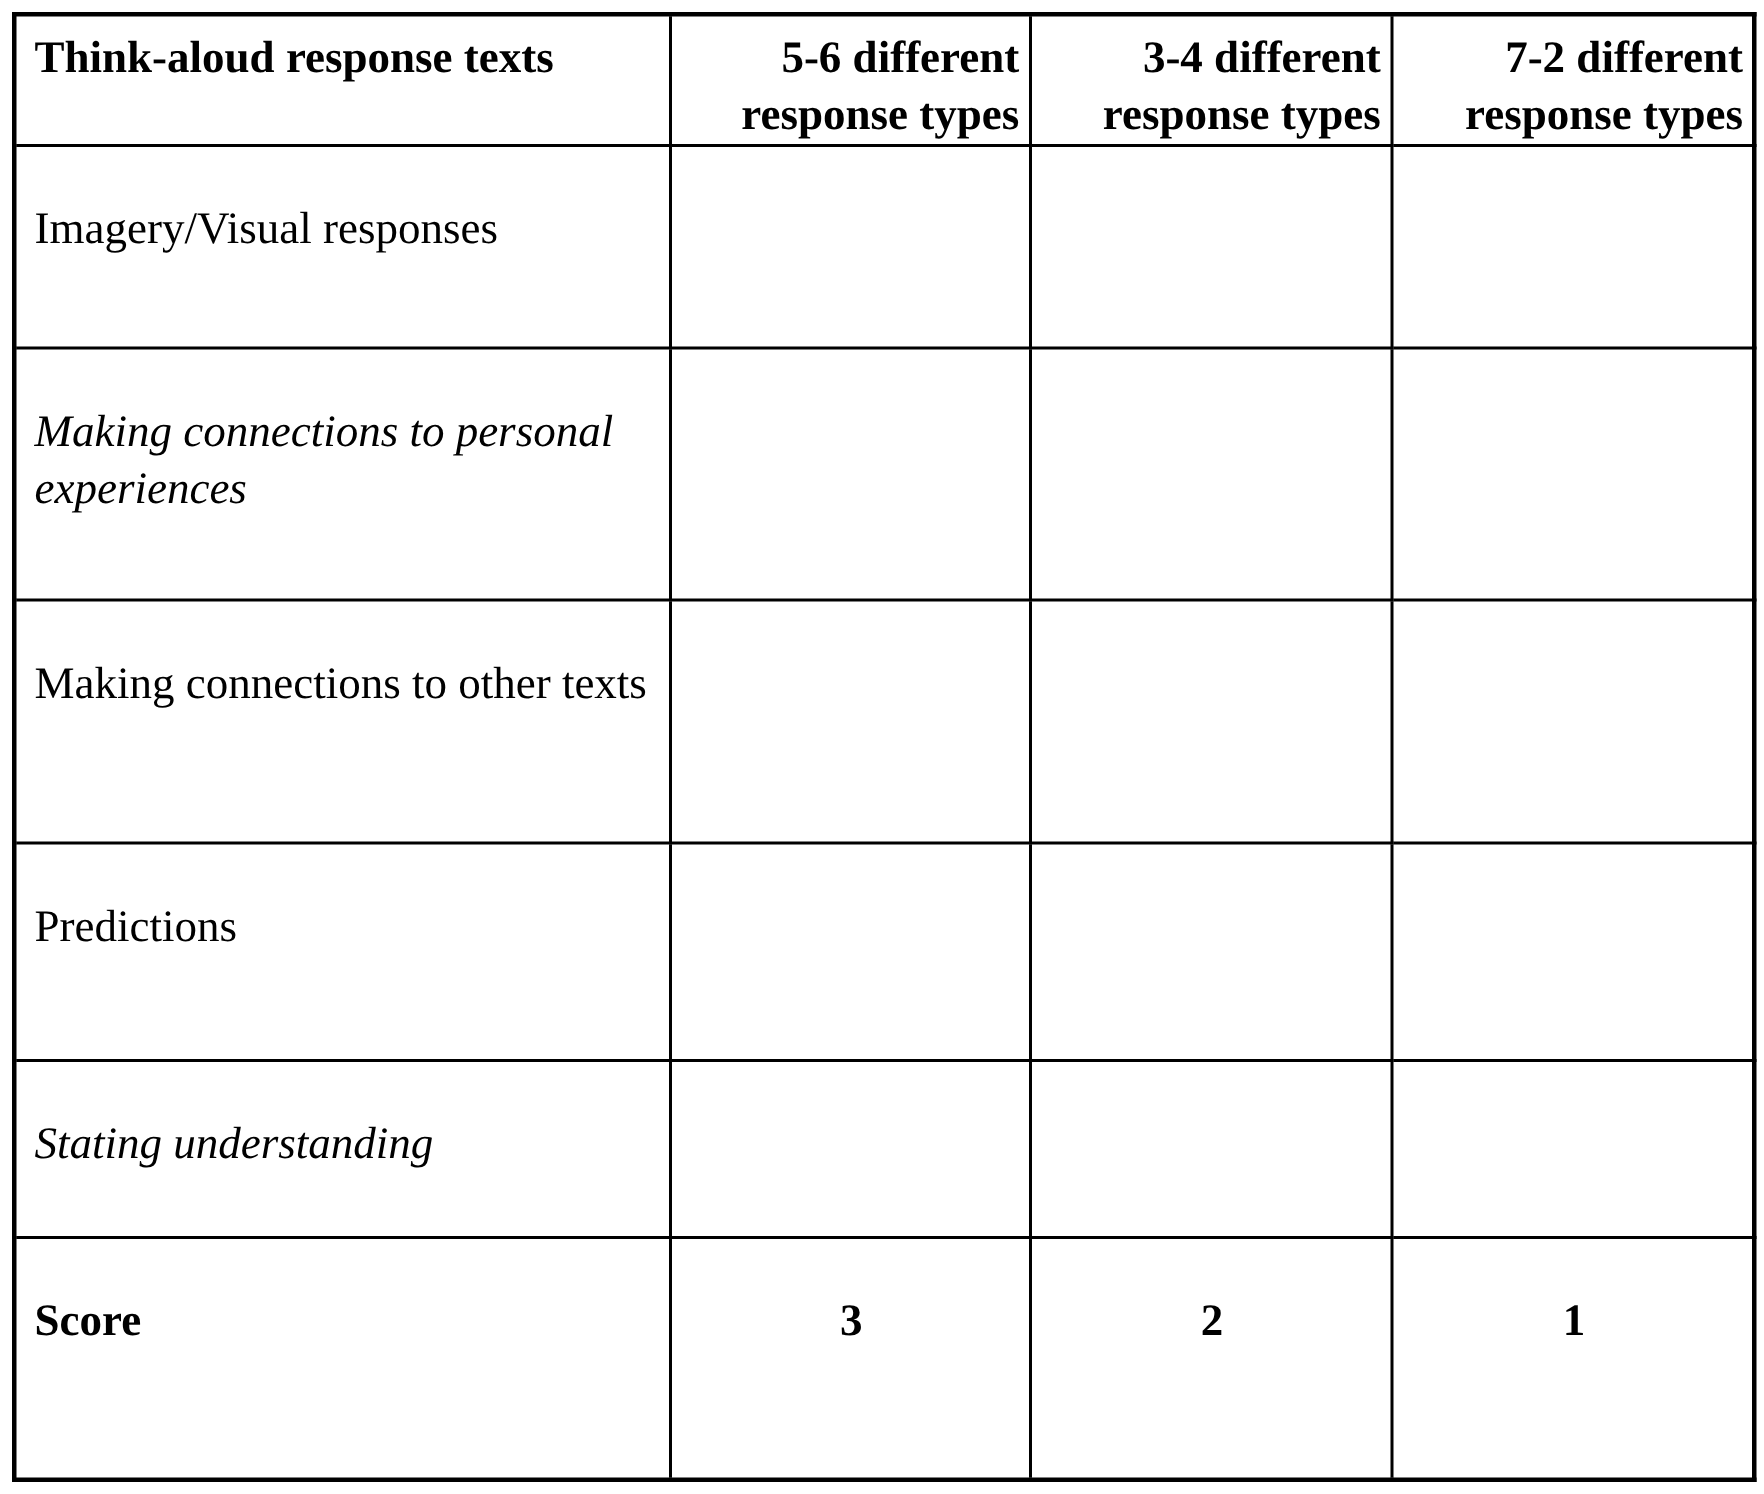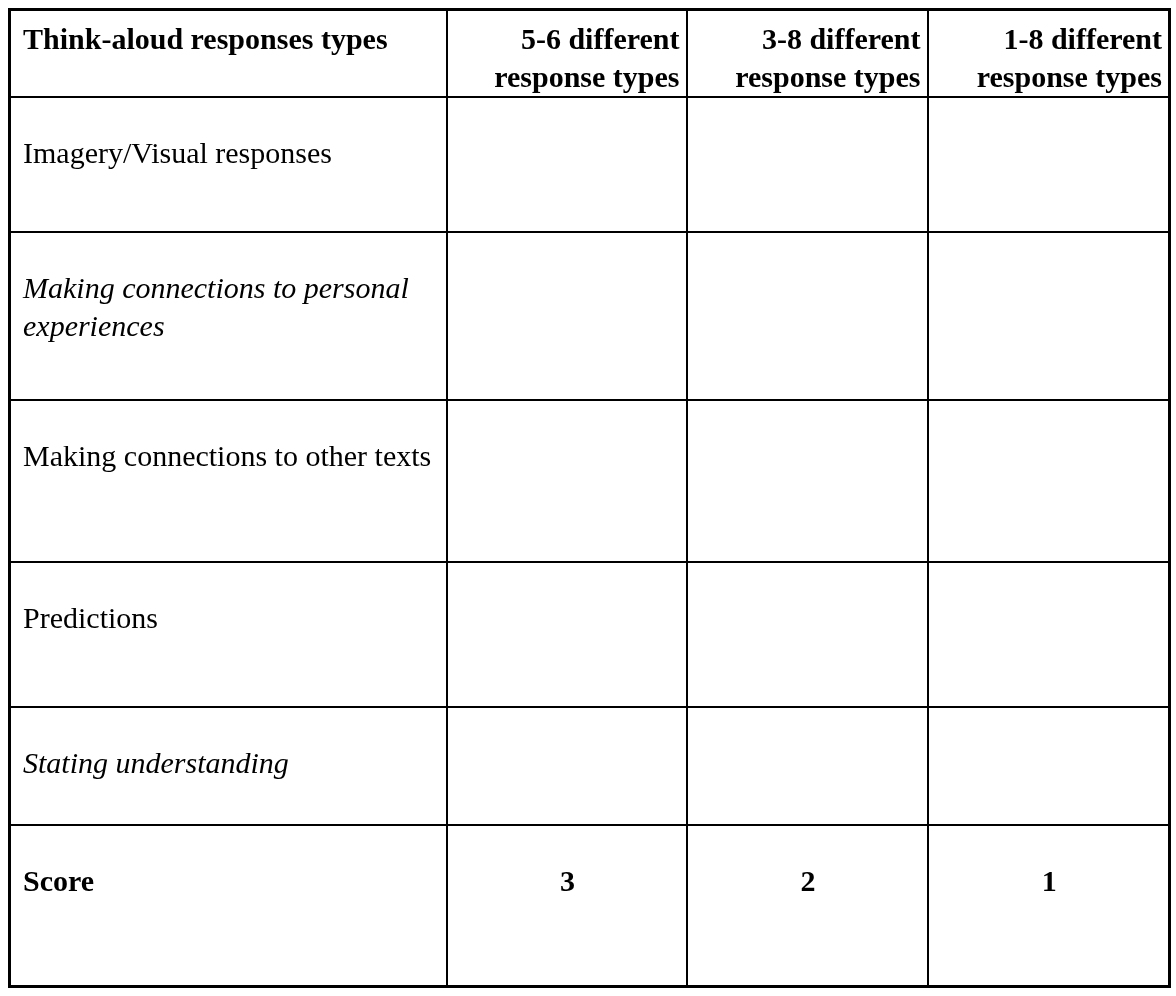--- a/index.html
+++ b/index.html
@@ -68,24 +68,24 @@
   <table class="rubric">
     <colgroup>
       <col class="c1">
         <col class="c2">
         <col class="c3">
         <col class="c4">
     </colgroup>
 
     <tbody>
         <tr class="r-header">
-      <th>Think-aloud responses types</th>
+      <th>Think-aloud response texts</th>
       <th class="center">5-6 different response types</th>
-      <th class="center">3-8 different response types</th>
-      <th class="center">1-8 different response types</th>
+      <th class="center">3-4 different response types</th>
+      <th class="center">7-2 different response types</th>
     </tr>
 
     <tr class="r-1">
       <td>Imagery/Visual responses</td>
       <td></td>
       <td></td>
       <td></td>
     </tr>
 
     <tr class="r-2">

